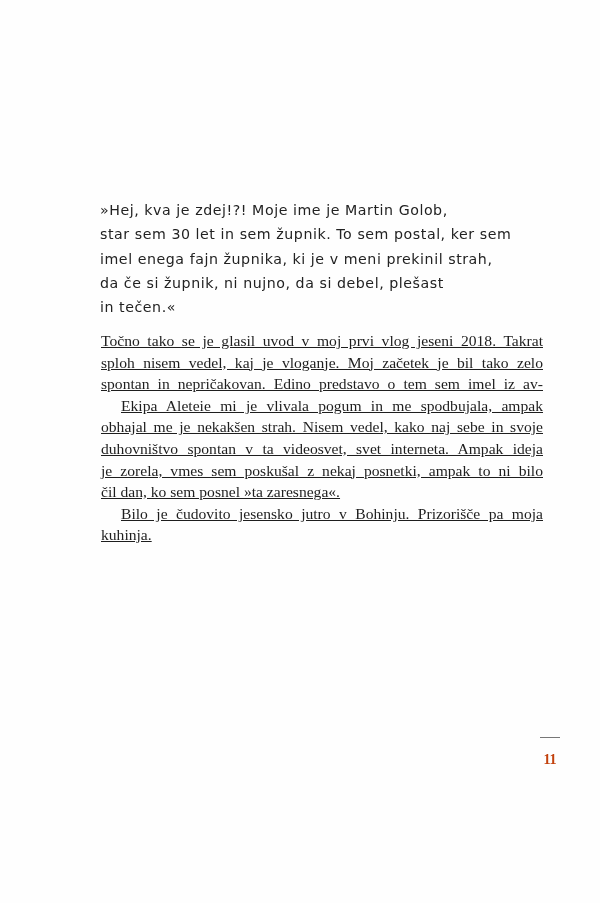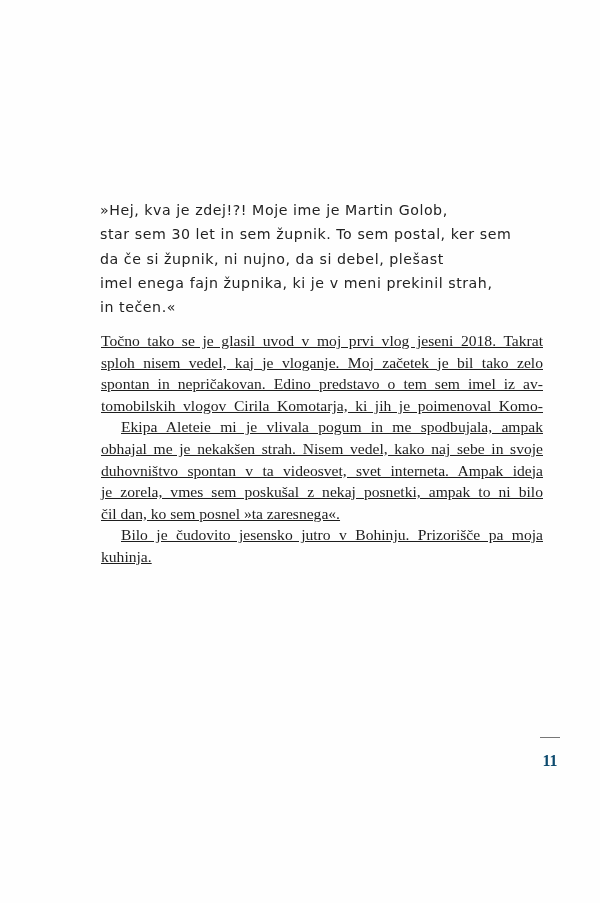--- a/index.html
+++ b/index.html
@@ -69,43 +69,42 @@
       background: #777;
     }
     .folio {
       position: absolute;
       left: 540px;
       top: 752px;
       width: 20px;
       text-align: center;
       font-family: "Liberation Serif", serif;
       font-weight: bold;
-      font-size: 16px;
-      color: #0c4a6e;
+      font-size: 14px;
+      color: #c2410c;
     }
   </style>
 </head>
 <body>
 
 <div class="page">
 
   <div class="epigraph">
     <span class="line">»Hej, kva je zdej!?! Moje ime je Martin Golob,</span>
     <span class="line">star sem 30 let in sem župnik. To sem postal, ker sem</span>
+    <span class="line">imel enega fajn župnika, ki je v meni prekinil strah,</span>
     <span class="line">da če si župnik, ni nujno, da si debel, plešast</span>
-    <span class="line">imel enega fajn župnika, ki je v meni prekinil strah,</span>
     <span class="line">in tečen.«</span>
   </div>
 
   <div class="body-text">
     <div>
       <span class="line">Točno tako se je glasil uvod v moj prvi vlog jeseni 2018. Takrat</span>
       <span class="line">sploh nisem vedel, kaj je vloganje. Moj začetek je bil tako zelo</span>
       <span class="line">spontan in nepričakovan. Edino predstavo o tem sem imel iz av-</span>
-      <span class="line">tomobilskih vlogov Cirila Komotarja, ki jih je poimenoval Komo-</span>
     </div>
     <div>
       <span class="line indent">Ekipa Aleteie mi je vlivala pogum in me spodbujala, ampak</span>
       <span class="line">obhajal me je nekakšen strah. Nisem vedel, kako naj sebe in svoje</span>
       <span class="line">duhovništvo spontan v ta videosvet, svet interneta. Ampak ideja</span>
       <span class="line">je zorela, vmes sem poskušal z nekaj posnetki, ampak to ni bilo</span>
       <span class="line last">čil dan, ko sem posnel »ta zaresnega«.</span>
     </div>
     <div>
       <span class="line indent">Bilo je čudovito jesensko jutro v Bohinju. Prizorišče pa moja</span>

